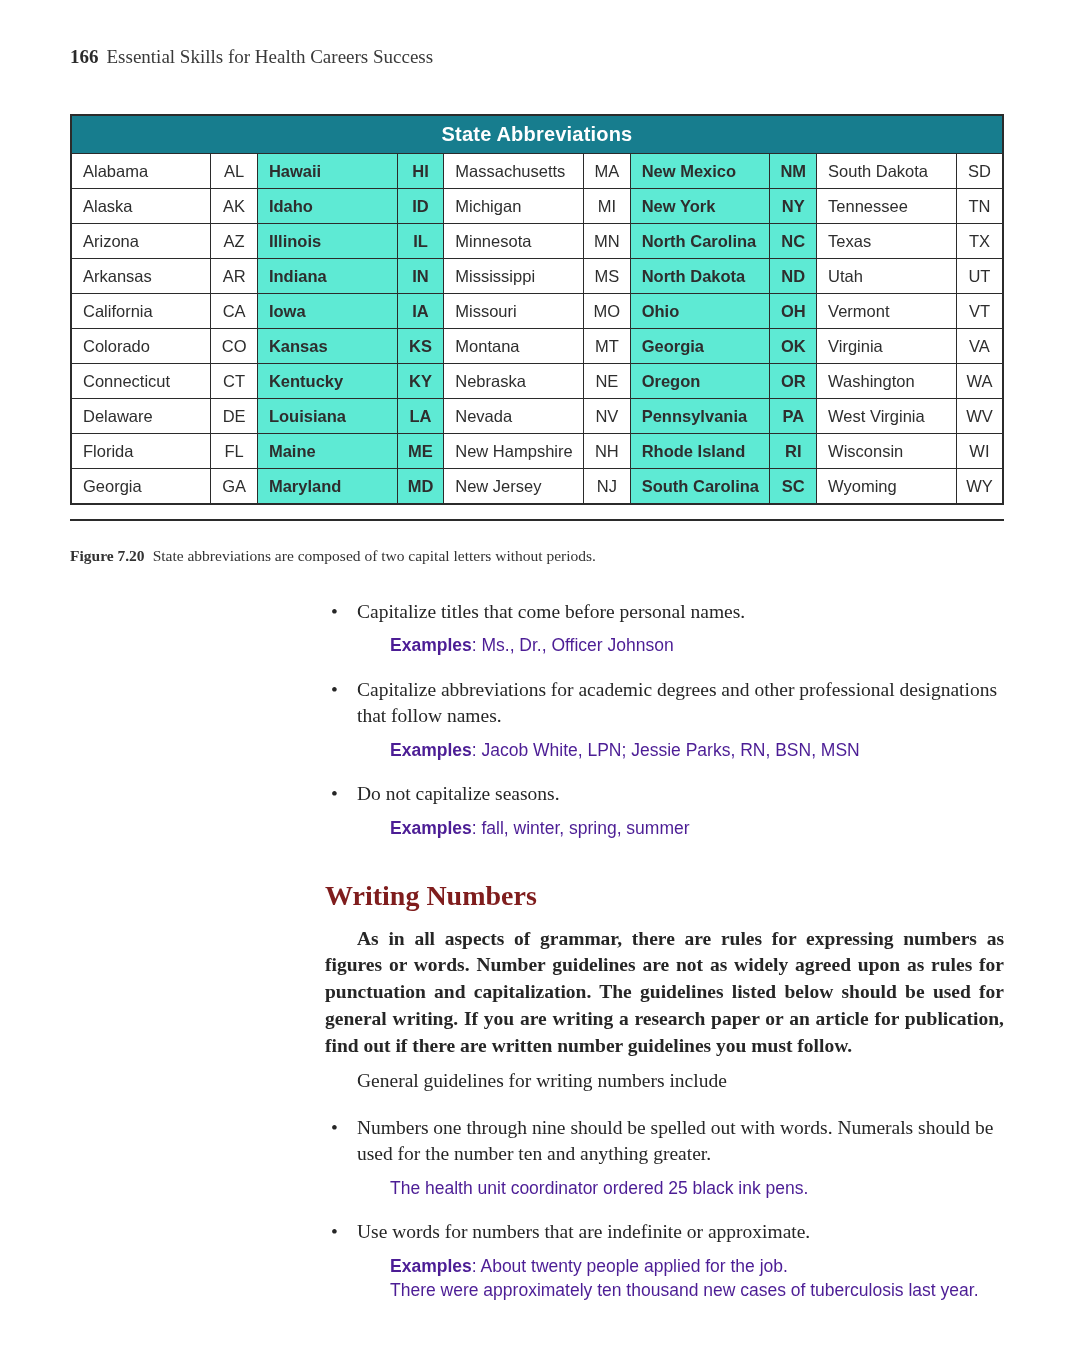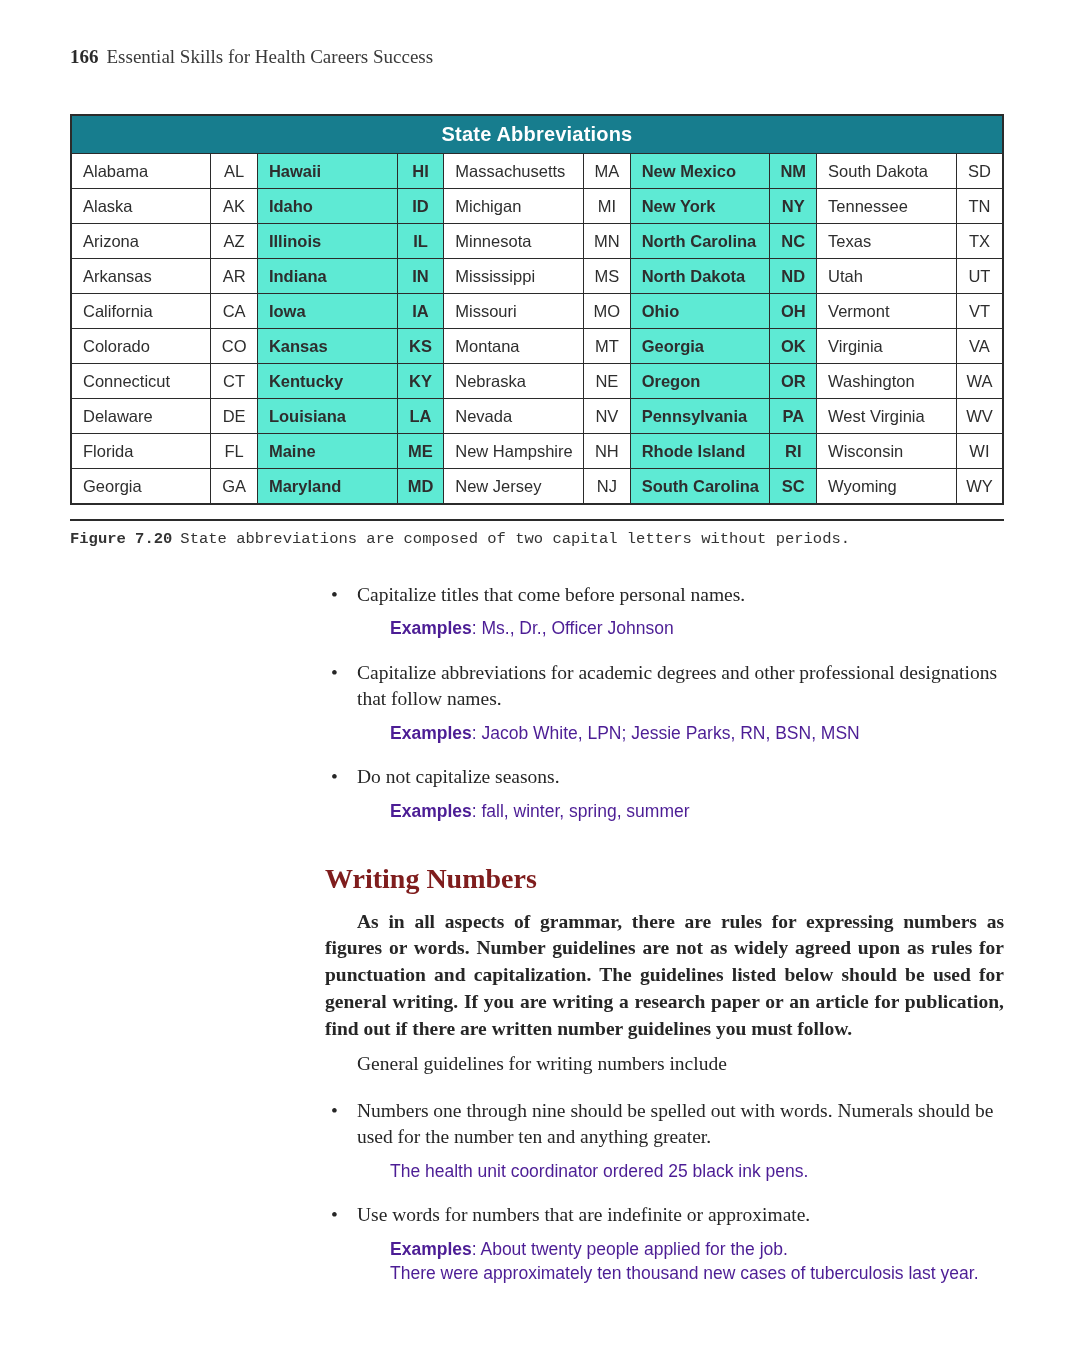--- a/index.html
+++ b/index.html
@@ -43,22 +43,22 @@
     white-space:nowrap;
   }
   table.states td.abbr{text-align:center;padding:0 4px;}
   table.states td.shade{background:#5eead4;font-weight:bold;}
   col.cname{width:15%;} col.cabbr{width:5%;}
 
   
   .caption{
     margin-top:14px;
     border-top:2px solid #2b2b2b;
-    padding-top:9px;
-    font-family:Liberation Mono, monospace;
+    padding-top:26px;
+    font-family:Liberation Serif, serif;
     font-size:15.5px;
     color:#333333;
   }
   .caption .cap-label{font-weight:bold;margin-right:8px;}
 
   
   .content-col{margin-left:255px;margin-top:34px;}
 
   .bullet{
     position:relative;

